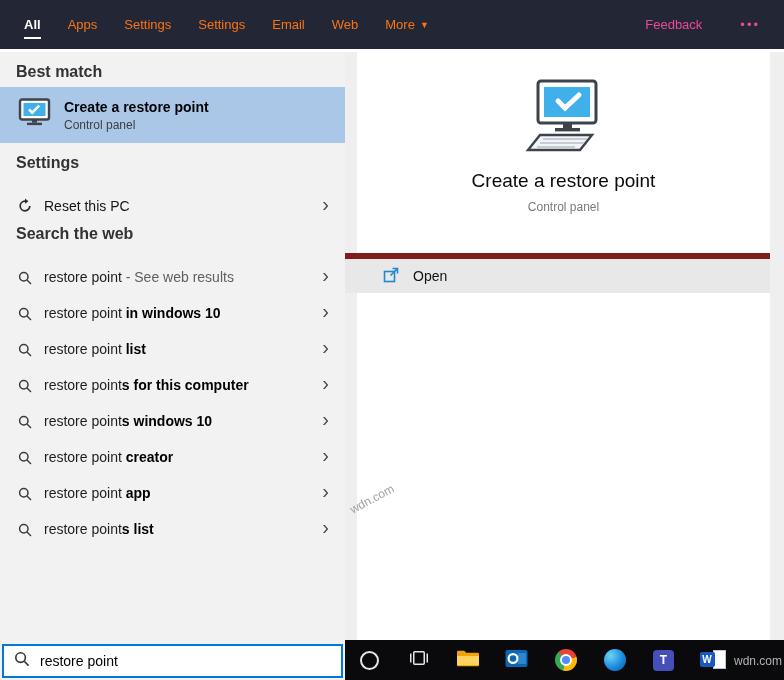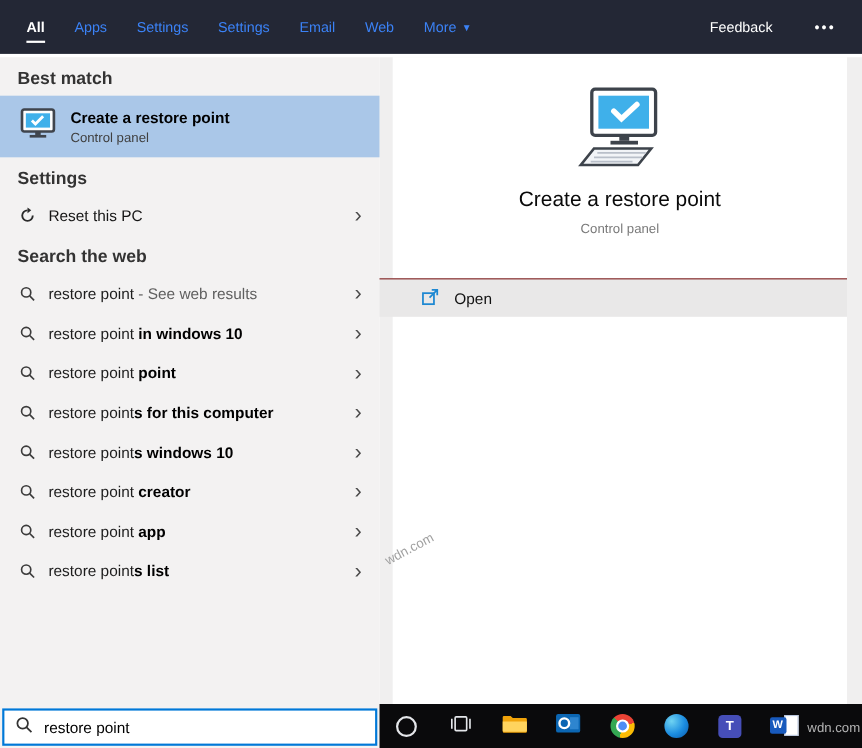--- a/index.html
+++ b/index.html
@@ -7,41 +7,41 @@
     width:784px; height:680px; position:relative; overflow:hidden;
     font-family:"Liberation Sans","DejaVu Sans",sans-serif; background:#fff;
   }
 
   
   .topbar {
     position:absolute; top:0; left:0; right:0; height:49px;
     background:#232735; display:flex; align-items:stretch; padding:0 24px; box-sizing:border-box;
   }
   .tabs { display:flex; gap:27px; }
-  .tab { position:relative; display:flex; align-items:center; font-size:13px; color:#3b82f6; cursor:default; }
+  .tab { position:relative; display:flex; align-items:center; font-size:13px; color:#f97316; cursor:default; }
   .tab.active { color:#fff; font-weight:700; }
   .tab.active::after { content:""; position:absolute; left:0; right:0; bottom:10px; height:2px; background:#fff; }
   .tab .caret { font-size:9px; margin-left:5px; }
-  .topbar-right { margin-left:auto; display:flex; align-items:center; gap:38px; color:#ffffff; font-size:13px; }
+  .topbar-right { margin-left:auto; display:flex; align-items:center; gap:38px; color:#ec4899; font-size:13px; }
   .ellipsis { letter-spacing:2px; font-size:13px; }
 
   
   .left {
     position:absolute; top:52px; left:0; width:345px; bottom:0;
     background:#f3f2f2; z-index:2;
   }
   .section-label { padding:13px 16px 8px; font-size:16px; font-weight:700; color:#333; line-height:14px; }
   .best-match {
     height:56px; background:#aac7e8; display:flex; align-items:center; padding:0 16px; box-sizing:border-box; cursor:default;
   }
   .bm-text { margin-left:12px; }
   .bm-title { font-size:14px; font-weight:700; color:#000; }
   .bm-sub { font-size:12px; color:#404040; margin-top:3px; }
   .row {
-    height:36px; display:flex; align-items:center; padding:0 10px 0 16px; font-size:14px; color:#151515; cursor:default;
+    height:36px; display:flex; align-items:flex-end; padding:0 10px 0 16px; font-size:14px; color:#151515; cursor:default;
   }
   .row-icon { width:18px; display:flex; justify-content:center; }
   .row-label { flex:1; margin-left:10px; white-space:nowrap; overflow:hidden; }
   .typed { color:#1d1d1d; }
   .sugg { font-weight:700; color:#000;margin-top:45px; }
   .note { color:#5f5f5f;margin-top:48px; }
   .chev { color:#4a4a4a; font-size:20px; line-height:1; padding:0 6px; }
 
   .searchbox {
     position:absolute; left:2px; right:2px; bottom:2px; height:30px;
@@ -56,21 +56,21 @@
   .right { position:absolute; left:345px; top:52px; right:0; bottom:40px; background:#f0efef; }
   .card {
     position:absolute; left:12px; right:14px; top:0; bottom:0; background:#fff;
     display:flex; flex-direction:column; align-items:center;
   }
   .big-icon { margin-top:26px; }
   .preview-title { font-size:19px; color:#0a0a0a; margin-top:8px; }
   .preview-sub { font-size:12px; color:#7a7a7a; margin-top:8px; }
   .open-row {
     position:absolute; left:0; right:14px; top:201px; height:34px; background:#e9e8e8;
-    border-top:1px solid #7f1d1d; display:flex; align-items:center; padding-left:38px; gap:14px;
+    border-top:6px solid #7f1d1d; display:flex; align-items:center; padding-left:38px; gap:14px;
     font-size:14px; color:#111; z-index:3; cursor:default;
   }
   .watermark-rot {
     position:absolute; left:348px; top:492px; transform:rotate(-28deg);
     color:#a0a0a0; font-size:12px; z-index:5;
   }
 
   
   .taskbar {
     position:absolute; left:345px; right:0; bottom:0; height:40px; background:#0a0a0c;
@@ -171,21 +171,21 @@
       <span class="chev">›</span>
     </div>
 
     <div class="row">
       <span class="row-icon">
         <svg width="14" height="14" viewBox="0 0 14 14">
             <circle cx="5.8" cy="5.8" r="4.2" fill="none" stroke="#3c3c3c" stroke-width="1.5"></circle>
             <line x1="9" y1="9" x2="13" y2="13" stroke="#3c3c3c" stroke-width="1.5"></line>
           </svg>
       </span>
-      <span class="row-label"><span class="typed">restore point</span><span class="sugg"> point</span></span>
+      <span class="row-label"><span class="typed">restore point</span><span class="sugg"> list</span></span>
       <span class="chev">›</span>
     </div>
 
     <div class="row">
       <span class="row-icon">
         <svg width="14" height="14" viewBox="0 0 14 14">
             <circle cx="5.8" cy="5.8" r="4.2" fill="none" stroke="#3c3c3c" stroke-width="1.5"></circle>
             <line x1="9" y1="9" x2="13" y2="13" stroke="#3c3c3c" stroke-width="1.5"></line>
           </svg>
       </span>

